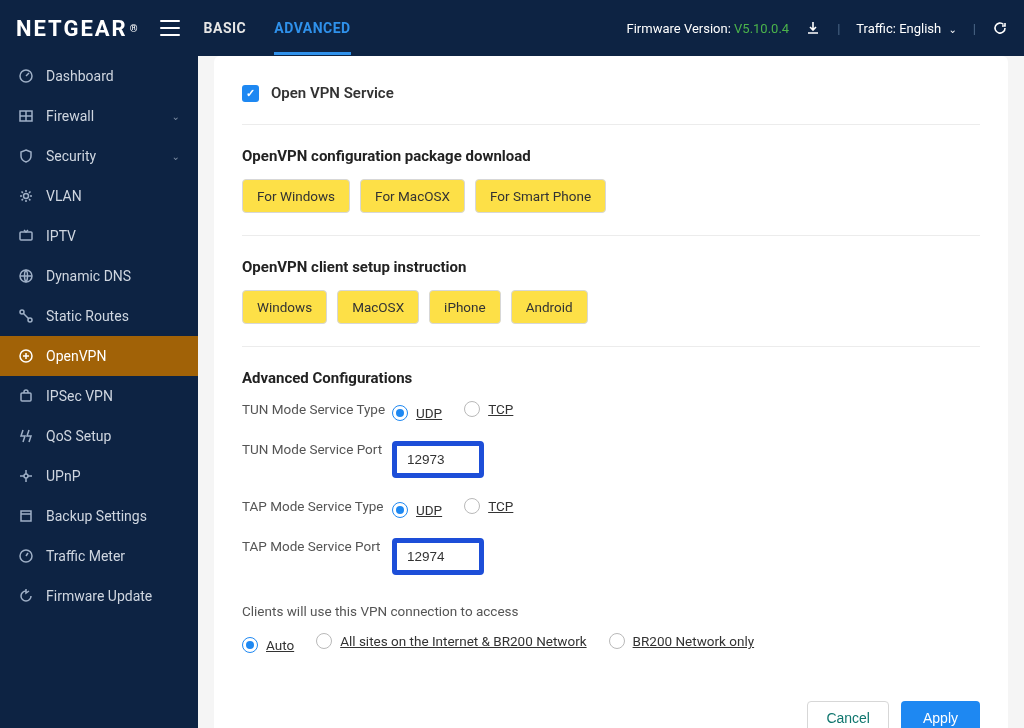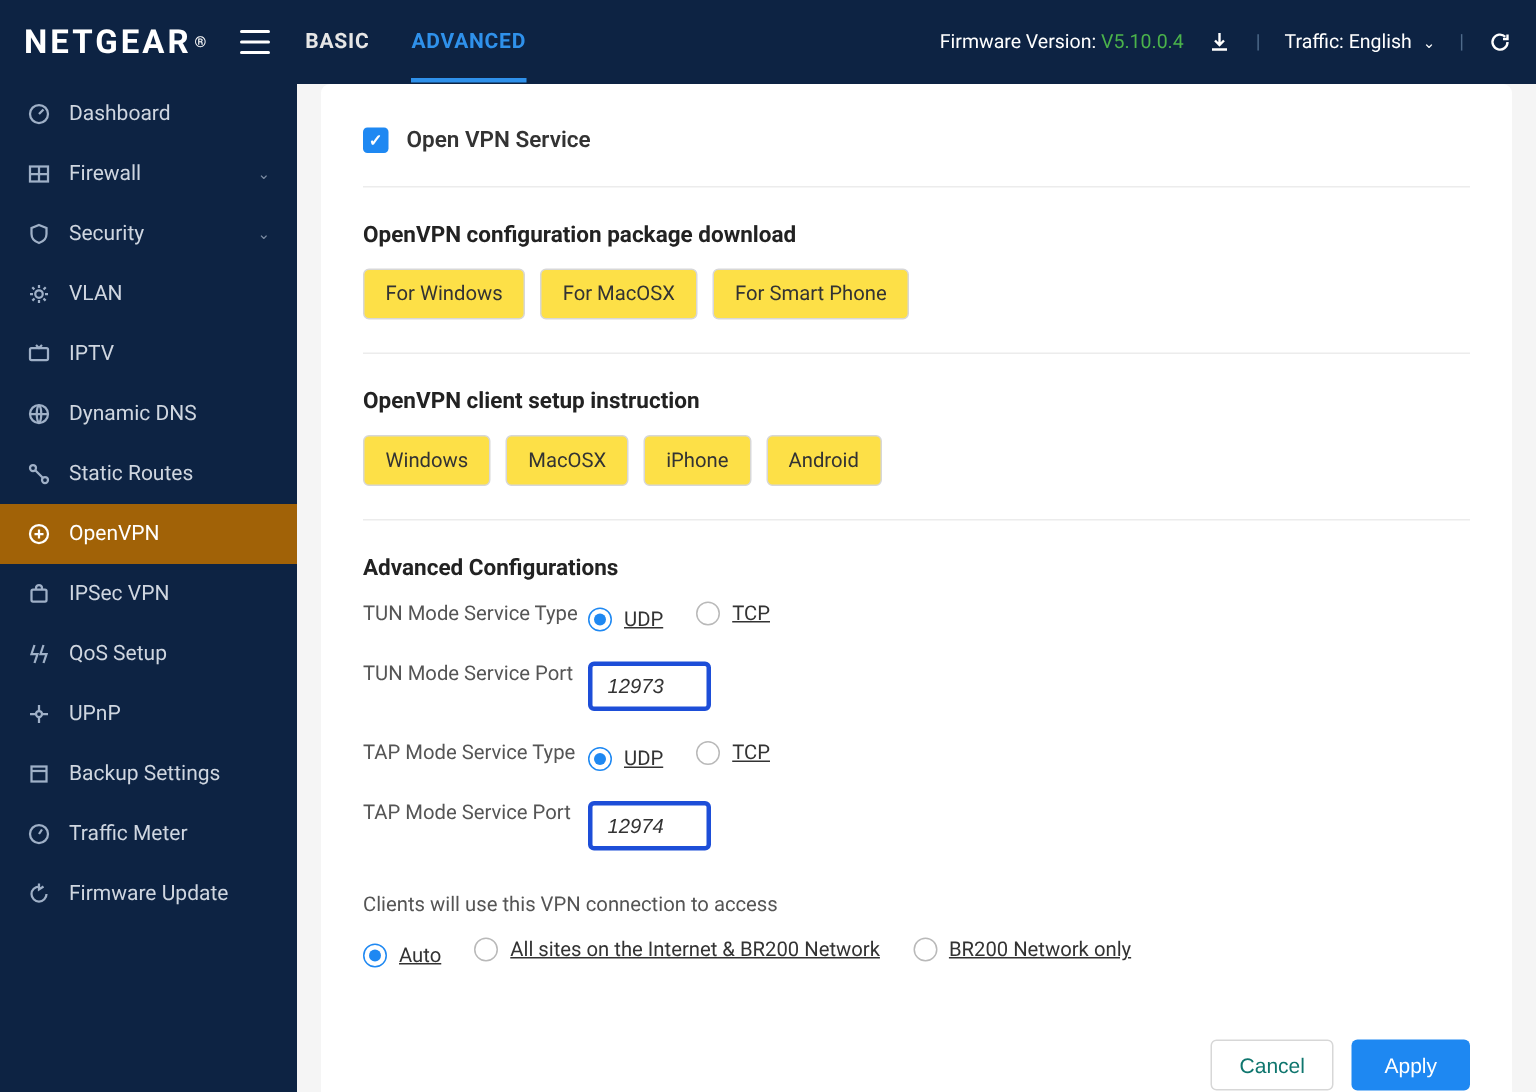--- a/index.html
+++ b/index.html
@@ -101,21 +101,21 @@
   }
   .field-row{display:flex;margin-bottom:20px;}
   .field-label{width:150px;color:#555;font-size:13.5px;}
   .radio {
     width:16px;height:16px;border:1px solid #b9b9b9;border-radius:50%;display:inline-flex;align-items:center;justify-content:center;cursor:pointer;margin-right:8px;flex-shrink:0;
   }
   .radio.checked{border-color:#1e88f2;}
   .radio.checked::after{content:"";width:8px;height:8px;background:#1e88f2;border-radius:50%;}
   .radio-label{display:inline-flex;align-items:center;margin-right:22px;font-size:13.5px;color:#333;cursor:pointer;text-decoration:underline;}
   .text-input{
-    border:3px solid #1d4ed8;border-radius:4px;padding:6px 10px;font-size:13.5px;width:82px;color:#333;font-style:italic;
+    border:5px solid #1d4ed8;border-radius:4px;padding:6px 10px;font-size:13.5px;width:92px;color:#333;
   }
   .access-label{color:#555;font-size:13.5px;margin-bottom:14px;display:block;}
   .footer-actions{display:flex;justify-content:flex-end;gap:12px;padding-top:26px;}
   .btn-cancel{border:1px solid #d7d7d7;background:#fff;padding:8px 18px;border-radius:4px;font-size:14px;cursor:pointer;color:#0f766e;}
   .btn-apply{background:#1e88f2;color:#fff;border:none;padding:8px 22px;border-radius:4px;font-size:14px;cursor:pointer;}
   svg{display:block;}
 </style>
 </head>
 <body>
 

